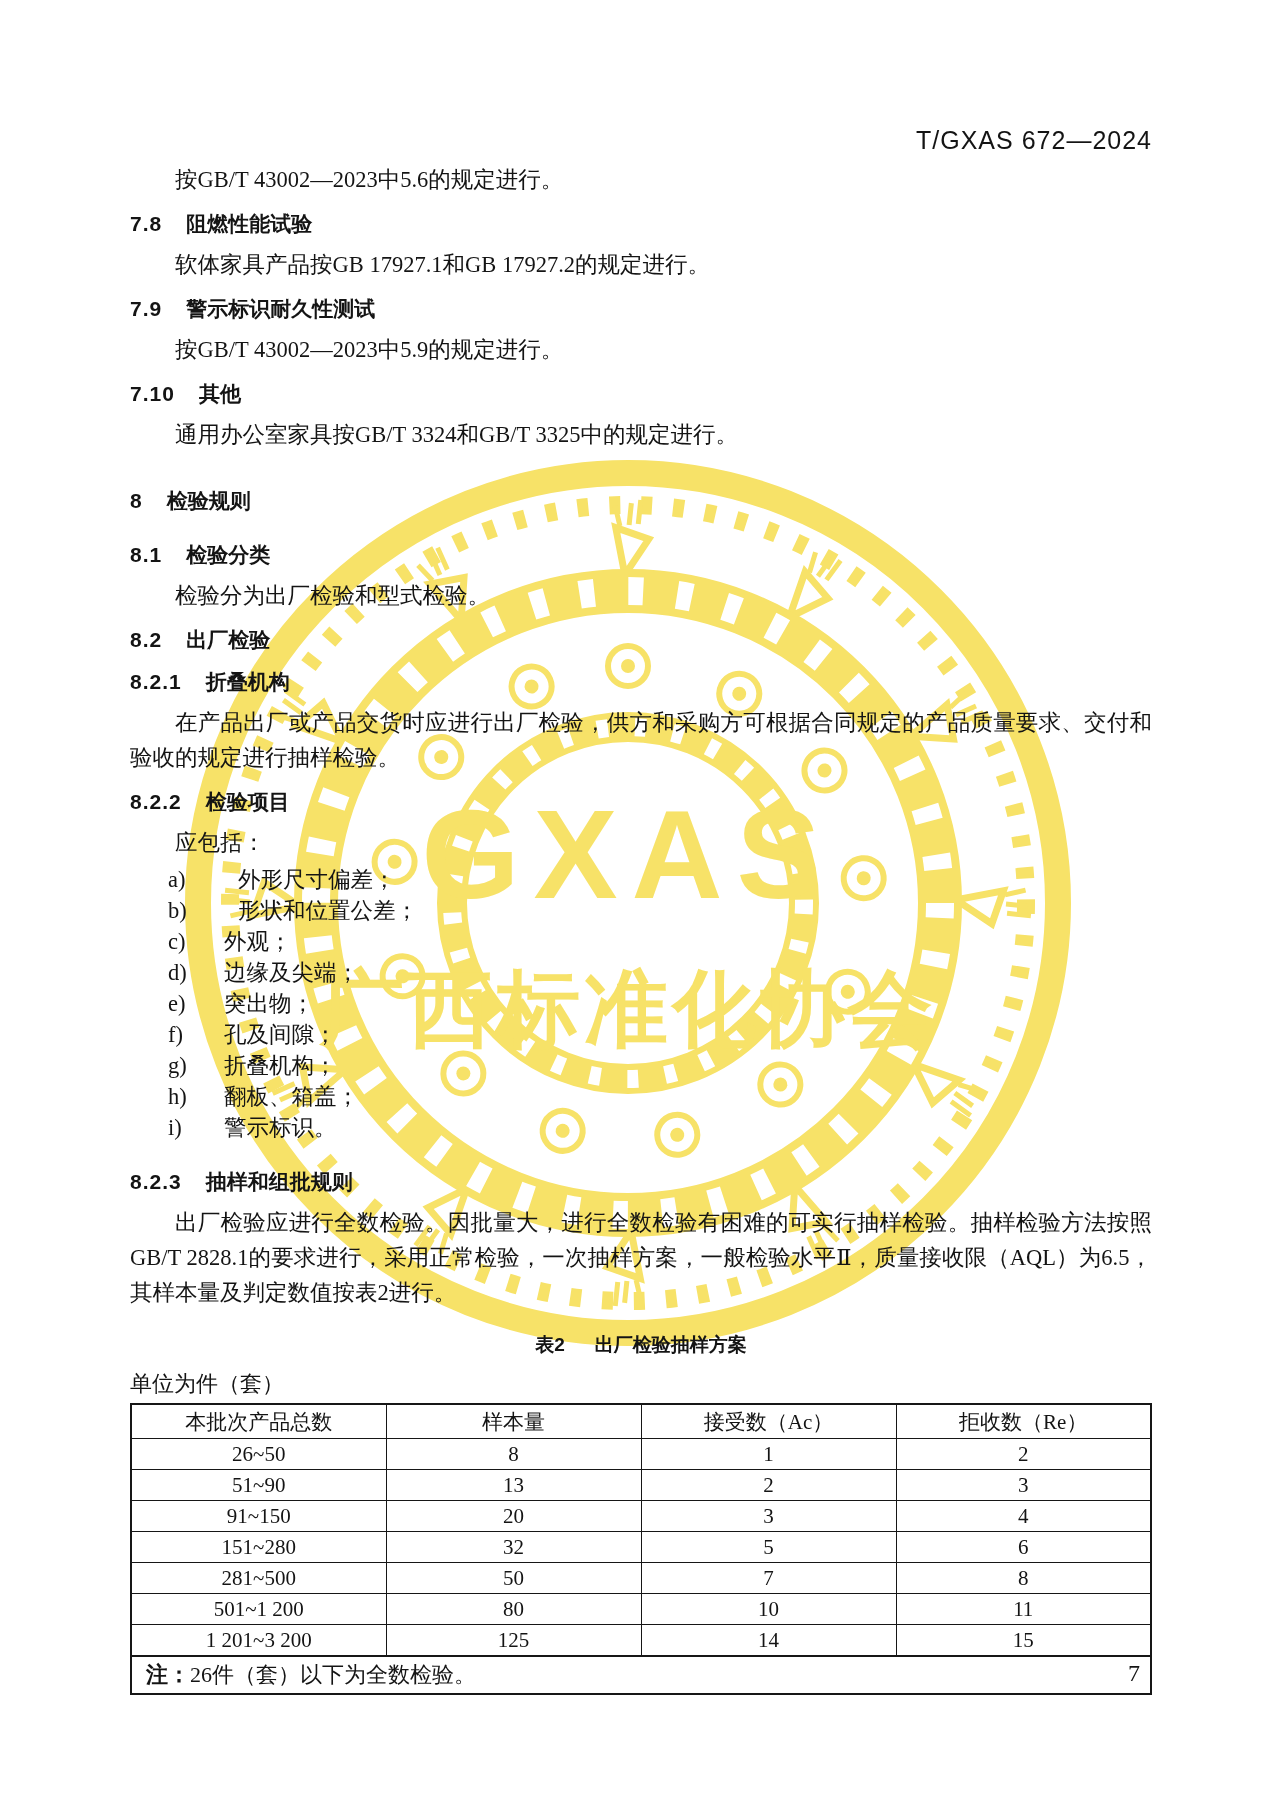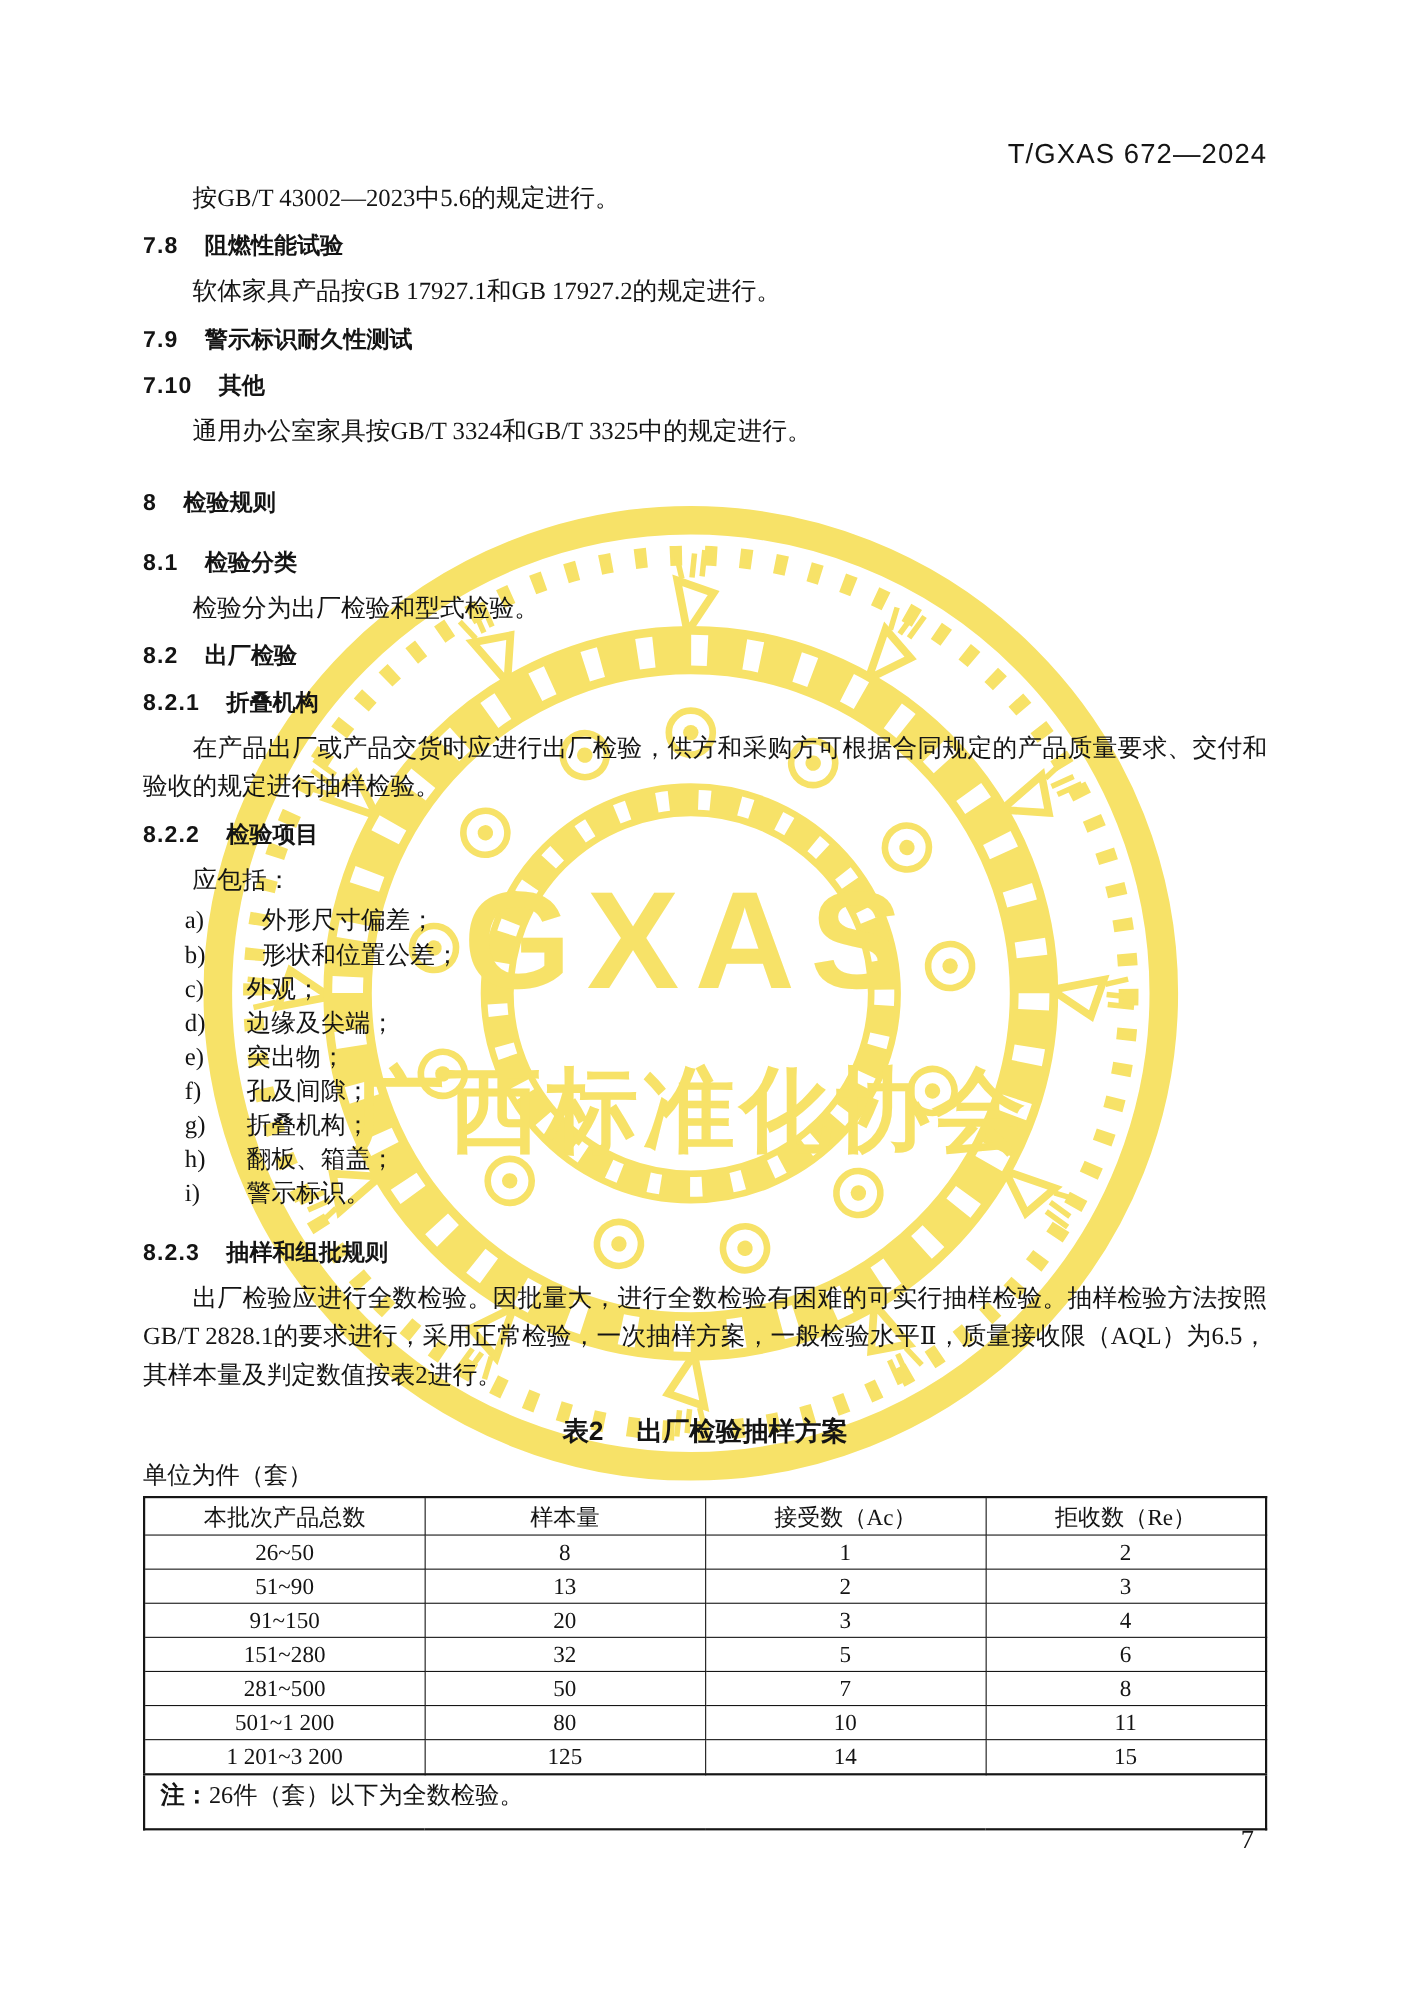--- a/index.html
+++ b/index.html
@@ -39,21 +39,21 @@
   h2.clause .num { margin-right:24px; letter-spacing:1px; }
   .checklist { list-style:none; margin:4px 0 0 0; padding:0 0 0 38px; }
   .checklist li { display:flex; font-size:22.5px; line-height:31px; }
   .checklist .mk { flex:0 0 56px; }
   .checklist li.wide .tx { margin-left:14px; }
   
   .tbl-caption {
     margin:20px 0 0 0;
     text-align:center;
     font-family:"Liberation Sans","DejaVu Sans",sans-serif;
-    font-size:24px; font-weight:700; line-height:30px;
+    font-size:19px; font-weight:700; line-height:30px;
   }
   .tbl-caption .cap-title { margin-left:30px; }
   .unit-note {
     margin:10px 2px 0 0;
     text-align:left;
     font-size:22px; line-height:27px;
   }
   table.sample {
     width:100%; border-collapse:collapse; table-layout:fixed;
     margin-top:6px;
@@ -64,21 +64,21 @@
     font-weight:normal;
     font-size:21px;
     text-align:center;
     padding:1px 4px;
     height:28px;
   }
   table.sample thead th { height:31px; }
   table.sample tr.note-row td {
     text-align:left;
     border-top:2.6px solid #161616;
-    padding:3px 4px 15px 14px;
+    padding:3px 4px 3px 14px;
     height:30px;
     font-size:22px;
   }
   .note-label {
     font-family:"Liberation Sans","DejaVu Sans",sans-serif;
     font-weight:700;
   }
   .pageno {
     position:absolute; z-index:1;
     right:140px; top:1660px;
@@ -151,20 +151,21 @@
     <p class="body">按GB/T 43002—2023中5.6的规定进行。</p>
 
     <h2 class="clause">
       <span class="num">7.8</span><span class="ttl">阻燃性能试验</span>
     </h2>
     <p class="body">软体家具产品按GB 17927.1和GB 17927.2的规定进行。</p>
 
     <h2 class="clause">
       <span class="num">7.9</span><span class="ttl">警示标识耐久性测试</span>
     </h2>
+    <p class="body">按GB/T 43002—2023中5.9的规定进行。</p>
 
     <h2 class="clause">
       <span class="num">7.10</span><span class="ttl">其他</span>
     </h2>
     <p class="body">通用办公室家具按GB/T 3324和GB/T 3325中的规定进行。</p>
 
     <h2 class="clause major">
       <span class="num">8</span><span class="ttl">检验规则</span>
     </h2>
 

